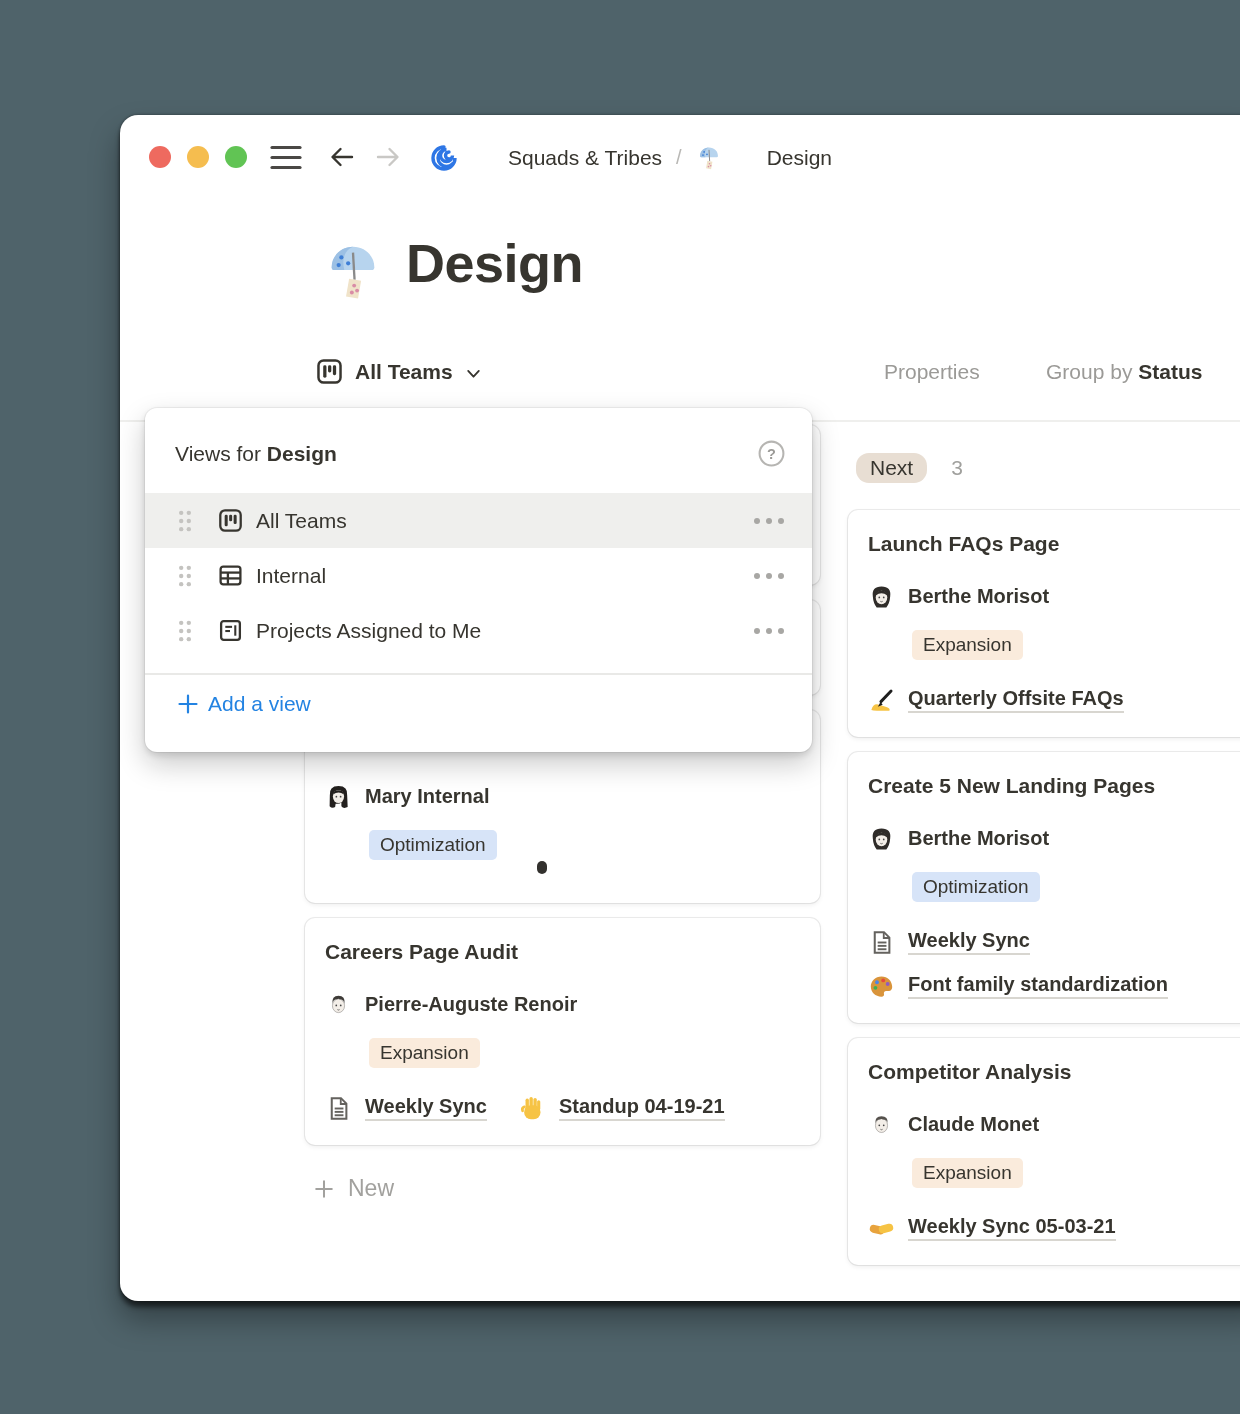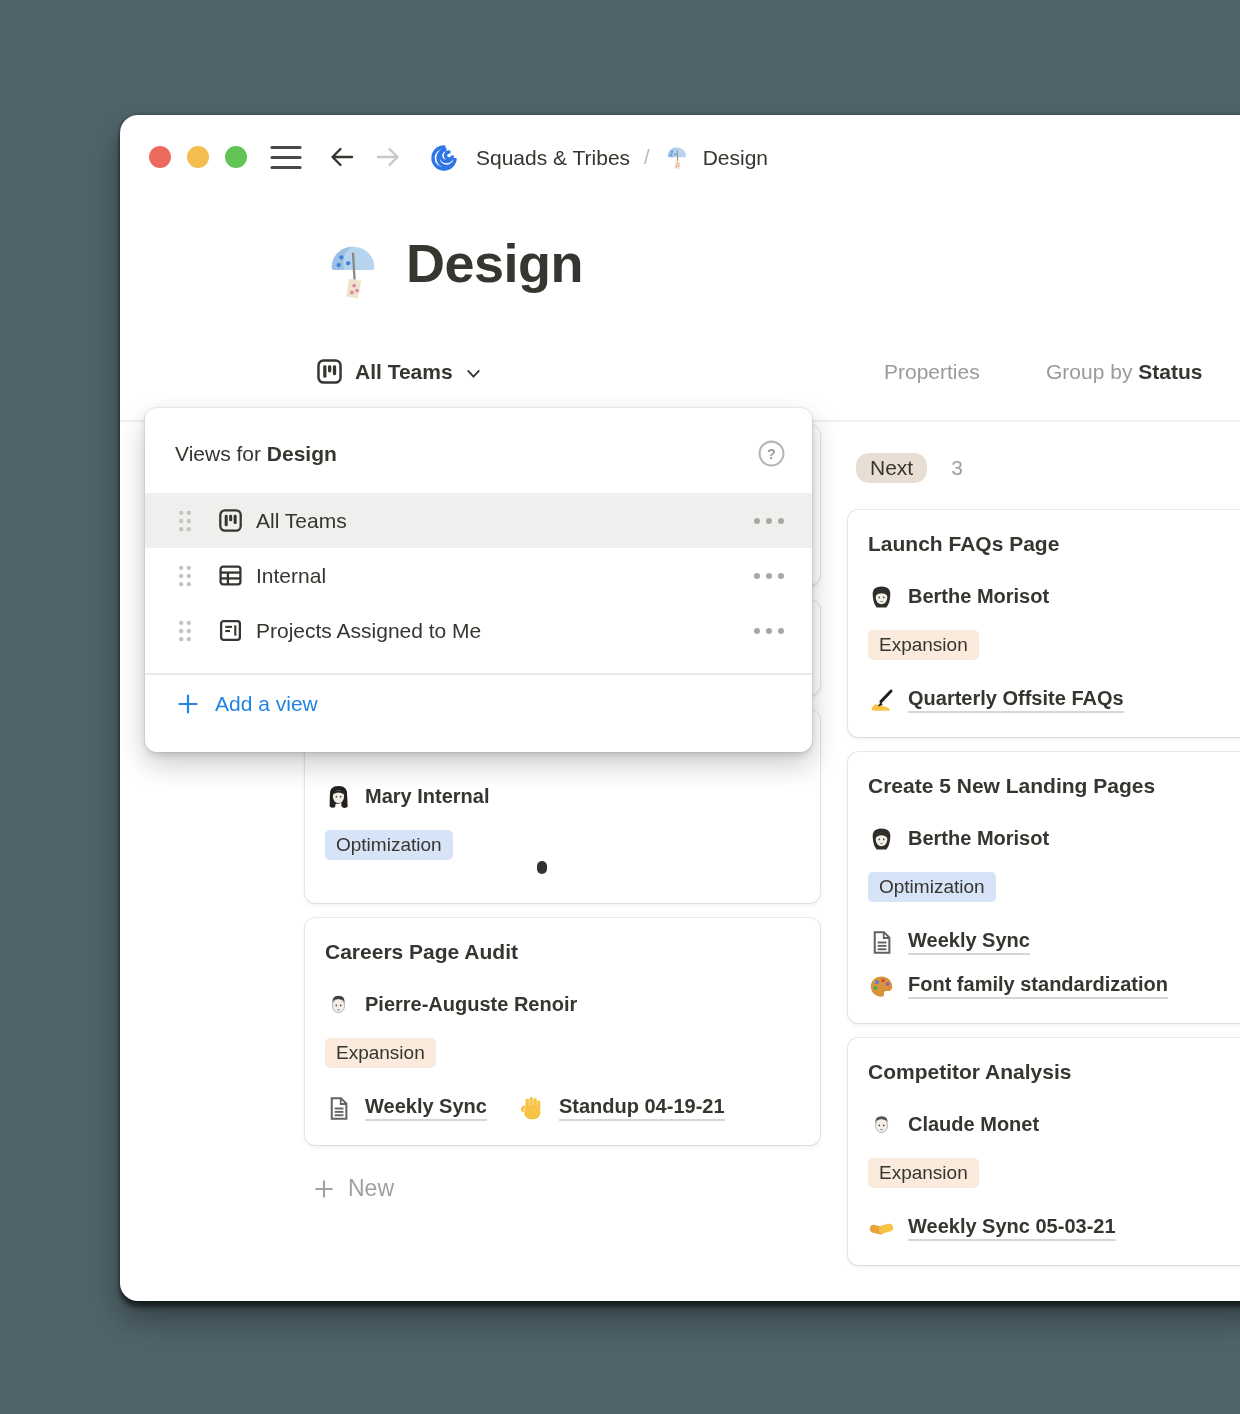--- a/index.html
+++ b/index.html
@@ -20,21 +20,21 @@
   
   .titlebar{position:absolute;left:0;top:0;width:100%;height:85px;}
   .traffic{position:absolute;left:29px;top:31px;display:flex;gap:16px;}
   .traffic span{width:22px;height:22px;border-radius:50%;display:block;}
   .tl-red{background:#EE6A5F;} .tl-yellow{background:#F5BD4F;} .tl-green{background:#61C454;}
   .hamburger{position:absolute;left:150px;top:29px;width:32px;height:27px;}
   .nav-arrow{position:absolute;top:28px;width:28px;height:28px;}
   .nav-back{left:208px;} .nav-fwd{left:254px;}
   .breadcrumb{position:absolute;left:308px;top:0;height:85px;display:flex;align-items:center;}
   .crumb-logo{width:32px;height:32px;margin-right:16px;}
-  .crumb-text{font-size:21px;color:#37352F;font-weight:500;}
+  .crumb-text{font-size:21px;color:#37352F;font-weight:500;margin-left:32px;}
   .crumb-sep{font-size:20px;color:#B9B8B5;margin:0 14px;}
   .crumb-chime{width:26px;height:26px;margin-right:13px;}
 
   
   .page-head{position:absolute;left:202px;top:112px;display:flex;align-items:flex-start;}
   .title-chime{width:62px;height:62px;margin-top:14px;}
   .page-title{font-size:54px;font-weight:700;color:#37352F;letter-spacing:-.5px;margin-left:22px;line-height:72px;}
 
   
   .toolbar{position:absolute;left:0;top:243px;width:100%;height:40px;}
@@ -60,21 +60,21 @@
     box-shadow:0 0 0 1px rgba(15,15,15,.08),0 2px 5px rgba(15,15,15,.07);
   }
   .card-empty{padding:0;}
   .col-left .cards > .card:nth-child(1){height:160px;}
   .col-left .cards > .card:nth-child(2){height:95px;}
   .card-title{font-size:21px;line-height:28px;font-weight:600;color:#37352F;margin-bottom:22px;min-height:28px;}
   .assignee{display:flex;align-items:center;gap:13px;height:32px;margin-bottom:18px;}
   .avatar{width:27px;height:27px;}
   .assignee-name{font-size:20px;color:#37352F;font-weight:bold;}
   .tagline{height:35px;margin-bottom:18px;}
-  .tag{display:inline-block;font-size:19px;color:#37352F;padding:4px 11px;border-radius:5px;}
+  .tag{display:inline-block;font-size:19px;color:#37352F;padding:4px 11px;border-radius:5px;margin-left:44px;}
   .link-row{display:flex;align-items:center;gap:13px;height:34px;margin-bottom:10px;}
   .link-row:last-child{margin-bottom:0;}
   .link-icon{width:27px;height:27px;flex:0 0 auto;}
   .page-link{font-size:20px;font-weight:600;color:#37352F;border-bottom:2px solid #D8D6D0;padding-bottom:1px;white-space:nowrap;}
   .link-gap{width:6px;}
   .new-btn{display:flex;align-items:center;gap:13px;margin:30px 0 0 8px;color:#A2A19E;font-size:23px;}
   .new-plus{width:22px;height:22px;color:#A2A19E;}
   .descender{position:absolute;left:417px;top:746px;width:10px;height:13px;border-radius:5px;background:#33312E;z-index:5;}
 
   
@@ -87,21 +87,21 @@
   .pv-title{font-size:21px;color:#37352F;}
   .pv-title b{font-weight:700;}
   .pv-help{width:29px;height:29px;margin-left:auto;}
   .pv-row{height:55px;display:flex;align-items:center;padding:0 26px 0 31px;position:relative;}
   .pv-row.selected{background:#EFEFED;}
   .drag{width:18px;height:24px;margin-right:24px;}
   .row-icon{width:25px;height:25px;margin-right:13px;}
   .pv-label{font-size:21px;color:#37352F;}
   .ellipsis{width:34px;height:8px;margin-left:auto;}
   .pv-divider{height:2px;background:#E9E9E7;margin-top:15px;}
-  .pv-add{display:flex;align-items:center;gap:15px;padding:17px 30px 0 31px;font-size:21px;}
+  .pv-add{display:flex;align-items:center;gap:8px;padding:17px 30px 0 31px;font-size:21px;}
   .add-plus{width:24px;height:24px;}
 </style>
 </head>
 <body style="background: rgb(79, 99, 106);">
 
 <div class="window">
 
   <div class="titlebar">
     <div class="traffic">
       <span class="tl-red"></span>

